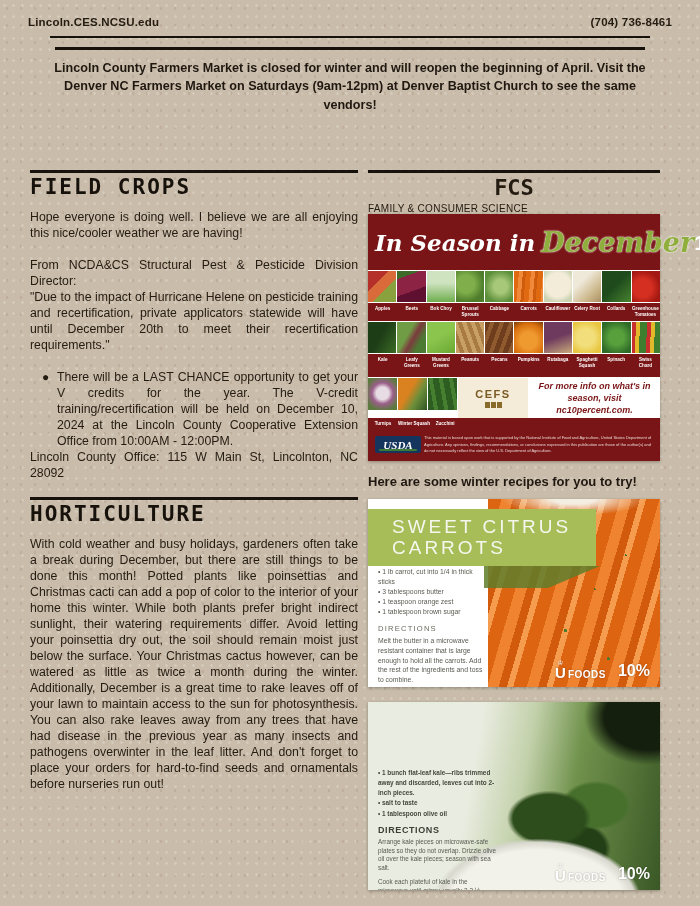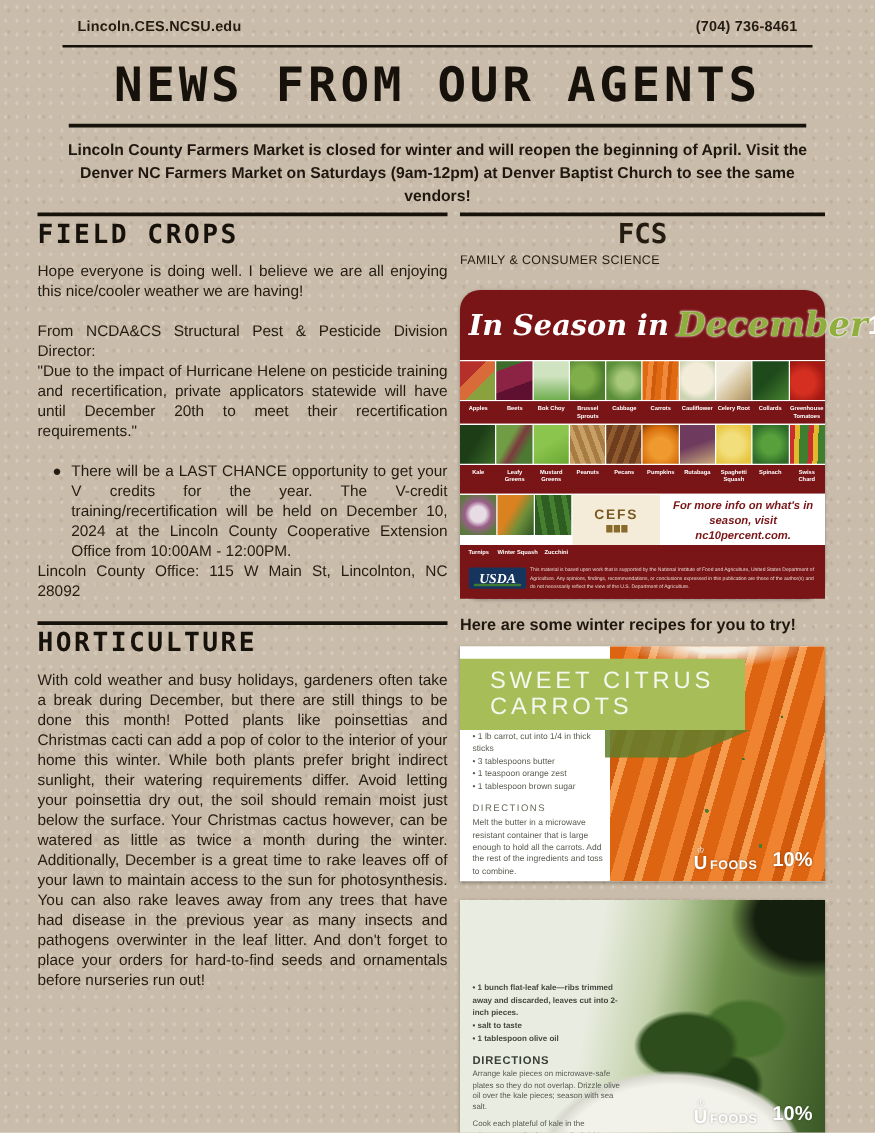--- a/index.html
+++ b/index.html
@@ -4,41 +4,41 @@
 <style>
   html,body{margin:0;padding:0;}
   .page{position:relative;width:700px;height:906px;overflow:hidden;
     background-color:#c9bcaa;
     background-image:
       radial-gradient(rgba(255,255,255,.22) 1px, transparent 1.4px),
       radial-gradient(rgba(122,96,68,.14) 1px, transparent 1.6px);
     background-size:9px 11px,14px 17px;
     font-family:"Liberation Sans",sans-serif;color:#241b11;}
   
-  .topbar{display:flex;justify-content:space-between;padding:16px 62px 0;font-size:11.5px;font-weight:bold;letter-spacing:.2px;}
+  .topbar{display:flex;justify-content:space-between;padding:16px 28px 0;font-size:11.5px;font-weight:bold;letter-spacing:.2px;}
   .rule1{border-top:2px solid #17110b;margin:8px 50px 0;}
   .main-title{margin:8px 0 0;text-align:center;font-family:"DejaVu Sans Mono","Liberation Mono",monospace;
     font-weight:bold;font-size:38px;letter-spacing:3px;color:#17110b;}
   .rule2{border-top:3px solid #17110b;margin:9px 55px 0;}
   .banner{width:628px;margin:9px auto 0;text-align:center;font-size:12.6px;font-weight:bold;line-height:1.45;color:#201810;}
   
   .col-left{position:absolute;left:30px;top:170px;width:328px;}
   .col-right{position:absolute;left:368px;top:170px;width:292px;}
   .sec-rule{border-top:3px solid #17110b;margin:0 0 2px;}
   .sec-head{font-family:"DejaVu Sans Mono","Liberation Mono",monospace;font-weight:bold;font-size:21px;letter-spacing:2px;margin:2px 0 10px;color:#17110b;}
   .body-p{font-size:12.3px;line-height:16px;text-align:justify;margin:0 0 16px;}
   .no-gap{margin-bottom:0;}
   .bullet-row{display:flex;margin:0 0 0 12px;}
   .bullet-dot{width:15px;font-size:12px;line-height:16px;}
   .bullet-text{flex:1;font-size:12.3px;line-height:16px;text-align:justify;}
   
   .fcs-head{text-align:center;font-family:"DejaVu Sans Mono","Liberation Mono",monospace;font-weight:bold;font-size:22px;line-height:1;margin:4px 0 0;}
   .fcs-sub{text-align:left;font-size:10px;font-weight:normal;letter-spacing:.3px;margin:4px 0 0;}
   
-  .inseason{margin-top:18px;background:#7a1517;box-shadow:0 1px 3px rgba(0,0,0,.3);border-radius:16px;}
+  .inseason{background:#7a1517;box-shadow:0 1px 3px rgba(0,0,0,.3);}
   .is-head{height:56px;display:flex;align-items:center;padding:0 7px;}
   .is-script{color:#fff;font-family:"DejaVu Serif",serif;font-style:italic;font-weight:bold;font-size:23px;white-space:nowrap;}
   .is-month{color:#8fae3e;font-family:"DejaVu Serif",serif;font-style:italic;font-weight:bold;font-size:27px;margin-left:6px;text-shadow:0 0 2px #fff,0 0 1px #fff;}
   .is-ten{margin-left:auto;color:#fff;line-height:1;text-align:left;display:flex;gap:2px;}
   .is-ten-num{font-size:21px;font-weight:bold;}
   .vrow{display:flex;gap:1px;background:#fff;border-top:1px solid #fff;border-bottom:1px solid #fff;}
   .tile{flex:1 1 0;height:31px;}
   .lrow{display:flex;background:#7a1517;padding:3px 0 4px;}
   .lbl{flex:1 1 0;color:#fff;font-size:4.6px;font-weight:bold;text-align:center;line-height:1.25;padding:0 1px;}
   .vrow3{display:flex;gap:1px;background:#fff;border-top:1px solid #fff;margin-top:4px;}
@@ -127,21 +127,20 @@
 </head>
 <body>
 
 <div class="page">
 
   <div class="topbar">
     <span>Lincoln.CES.NCSU.edu</span>
     <span>(704) 736-8461</span>
   </div>
   <div class="rule1"></div>
-  <div class="main-title">NEWS FROM OUR AGENTS</div>
   <div class="rule2"></div>
   <div class="banner">Lincoln County Farmers Market is closed for winter and will reopen the beginning of April.  Visit the Denver NC Farmers Market on Saturdays (9am-12pm) at Denver Baptist Church to see the same vendors!</div>
 
   <div class="col-left">
     <div class="sec-rule"></div>
     <div class="sec-head">FIELD CROPS</div>
     <p class="body-p">Hope everyone is doing well. I believe we are all enjoying this nice/cooler weather we are having!</p>
     <p class="body-p no-gap">From NCDA&amp;CS Structural Pest &amp; Pesticide Division Director:</p>
     <p class="body-p">"Due to the impact of Hurricane Helene on pesticide training and recertification, private applicators statewide will have until December 20th to meet their recertification requirements."</p>
     <div class="bullet-row">

